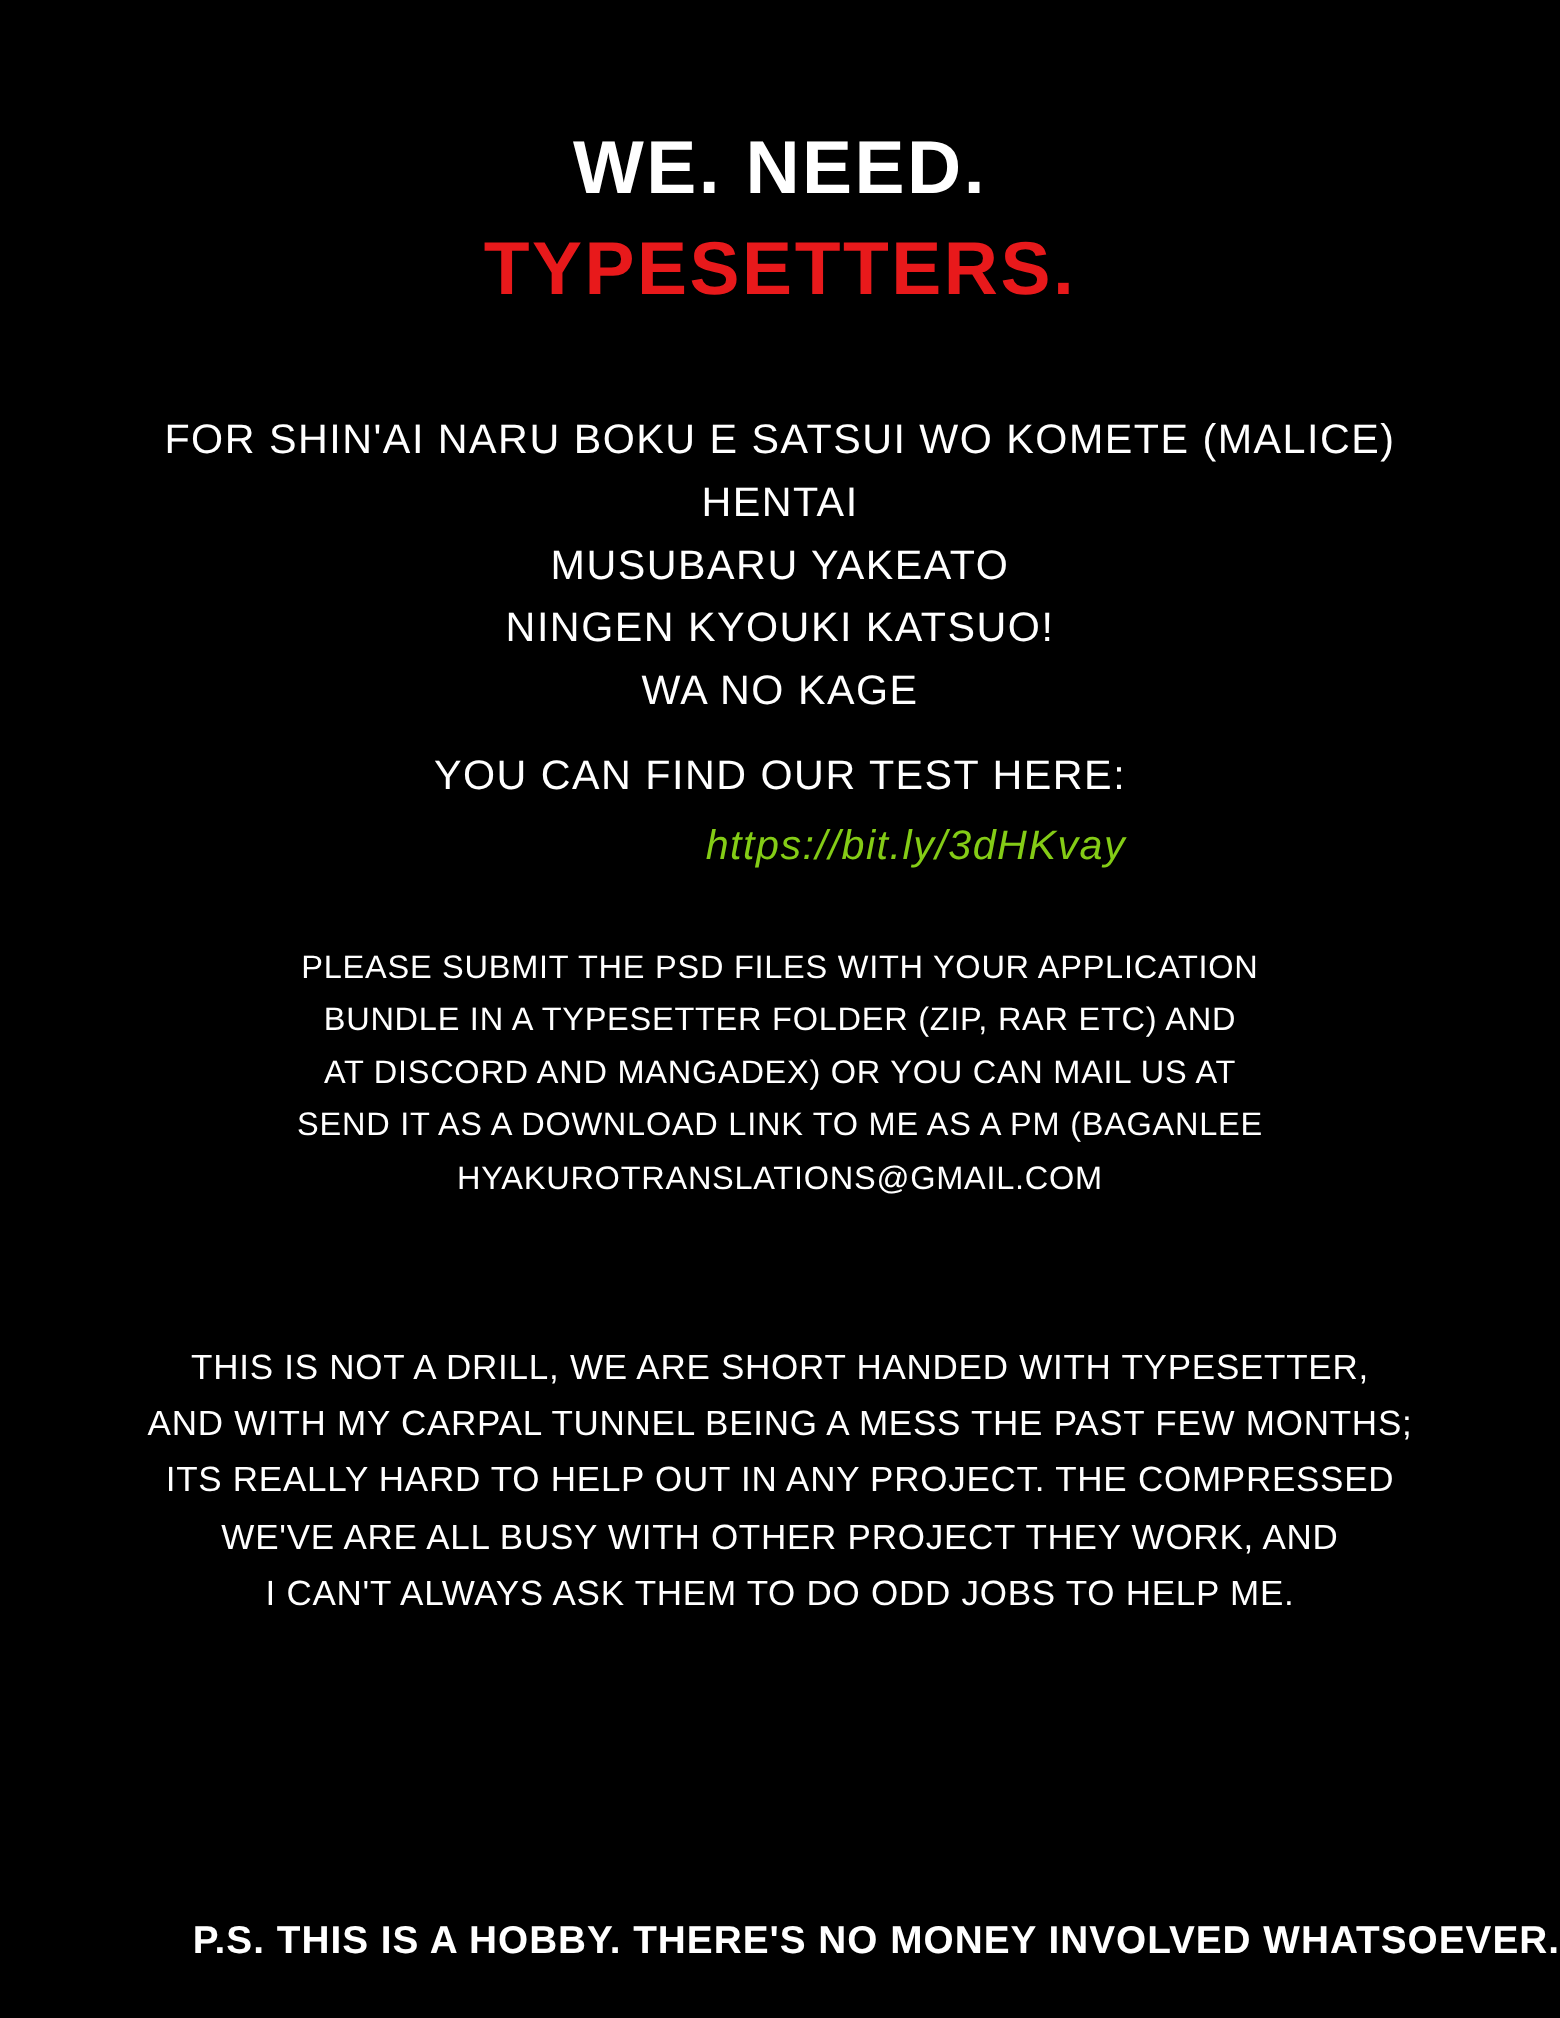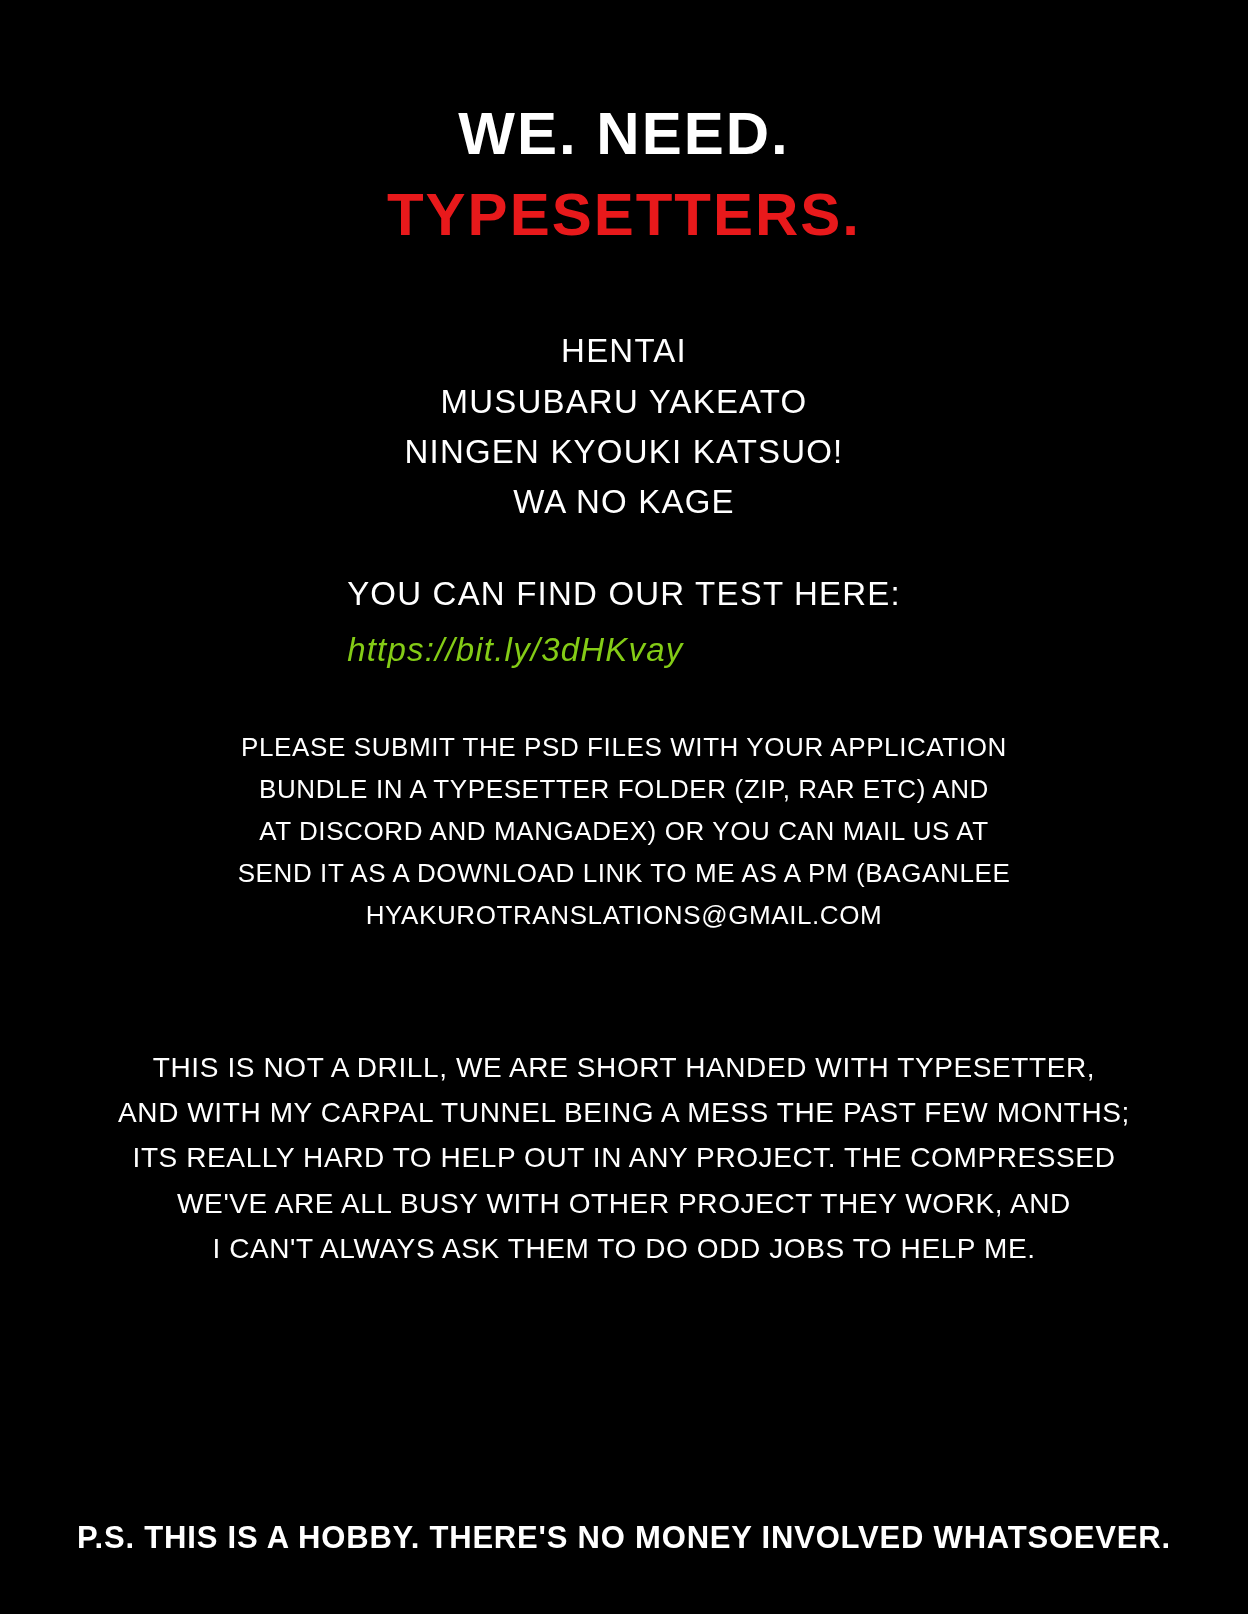--- a/index.html
+++ b/index.html
@@ -45,22 +45,22 @@
     text-align: center;
     font-size: 33px;
     line-height: 1.52;
     letter-spacing: 1.2px;
     color: #ffffff;
   }
   .for-block div {
     white-space: nowrap;
   }
   .test-block {
-    margin-top: 42px;
-    text-align: left;
+    margin-top: 18px;
+    text-align: right;
     font-size: 33px;
     line-height: 1.5;
     letter-spacing: 1.2px;
   }
   .test-label {
     color: #ffffff;
   }
   .test-link {
     color: #84cc16;
     font-style: italic;
@@ -87,38 +87,39 @@
     letter-spacing: 0.6px;
     color: #ffffff;
   }
   .note-block div {
     white-space: nowrap;
   }
   .ps-block {
     position: absolute;
     left: 0;
     right: 0;
-    bottom: 58px;
-    text-align: center;
+    bottom: 44px;
+    text-align: right;
     font-size: 31px;
     font-weight: bold;
     letter-spacing: 0.8px;
     color: #ffffff;
     white-space: nowrap;
   }
 </style>
 </head>
 <body>
 
 <div class="page">
 
   <div class="headline headline-1">WE. NEED.</div>
   <div class="headline headline-2">TYPESETTERS.</div>
 
   <div class="for-block">
+    <div>FOR SHIN'AI NARU BOKU E SATSUI WO KOMETE (MALICE)</div>
     <div>HENTAI</div>
     <div>MUSUBARU YAKEATO</div>
     <div>NINGEN KYOUKI KATSUO!</div>
     <div>WA NO KAGE</div>
   </div>
 
   <div class="test-block">
     <div class="test-label">YOU CAN FIND OUR TEST HERE:</div>
     <a class="test-link" href="#">https://bit.ly/3dHKvay</a>
   </div>

